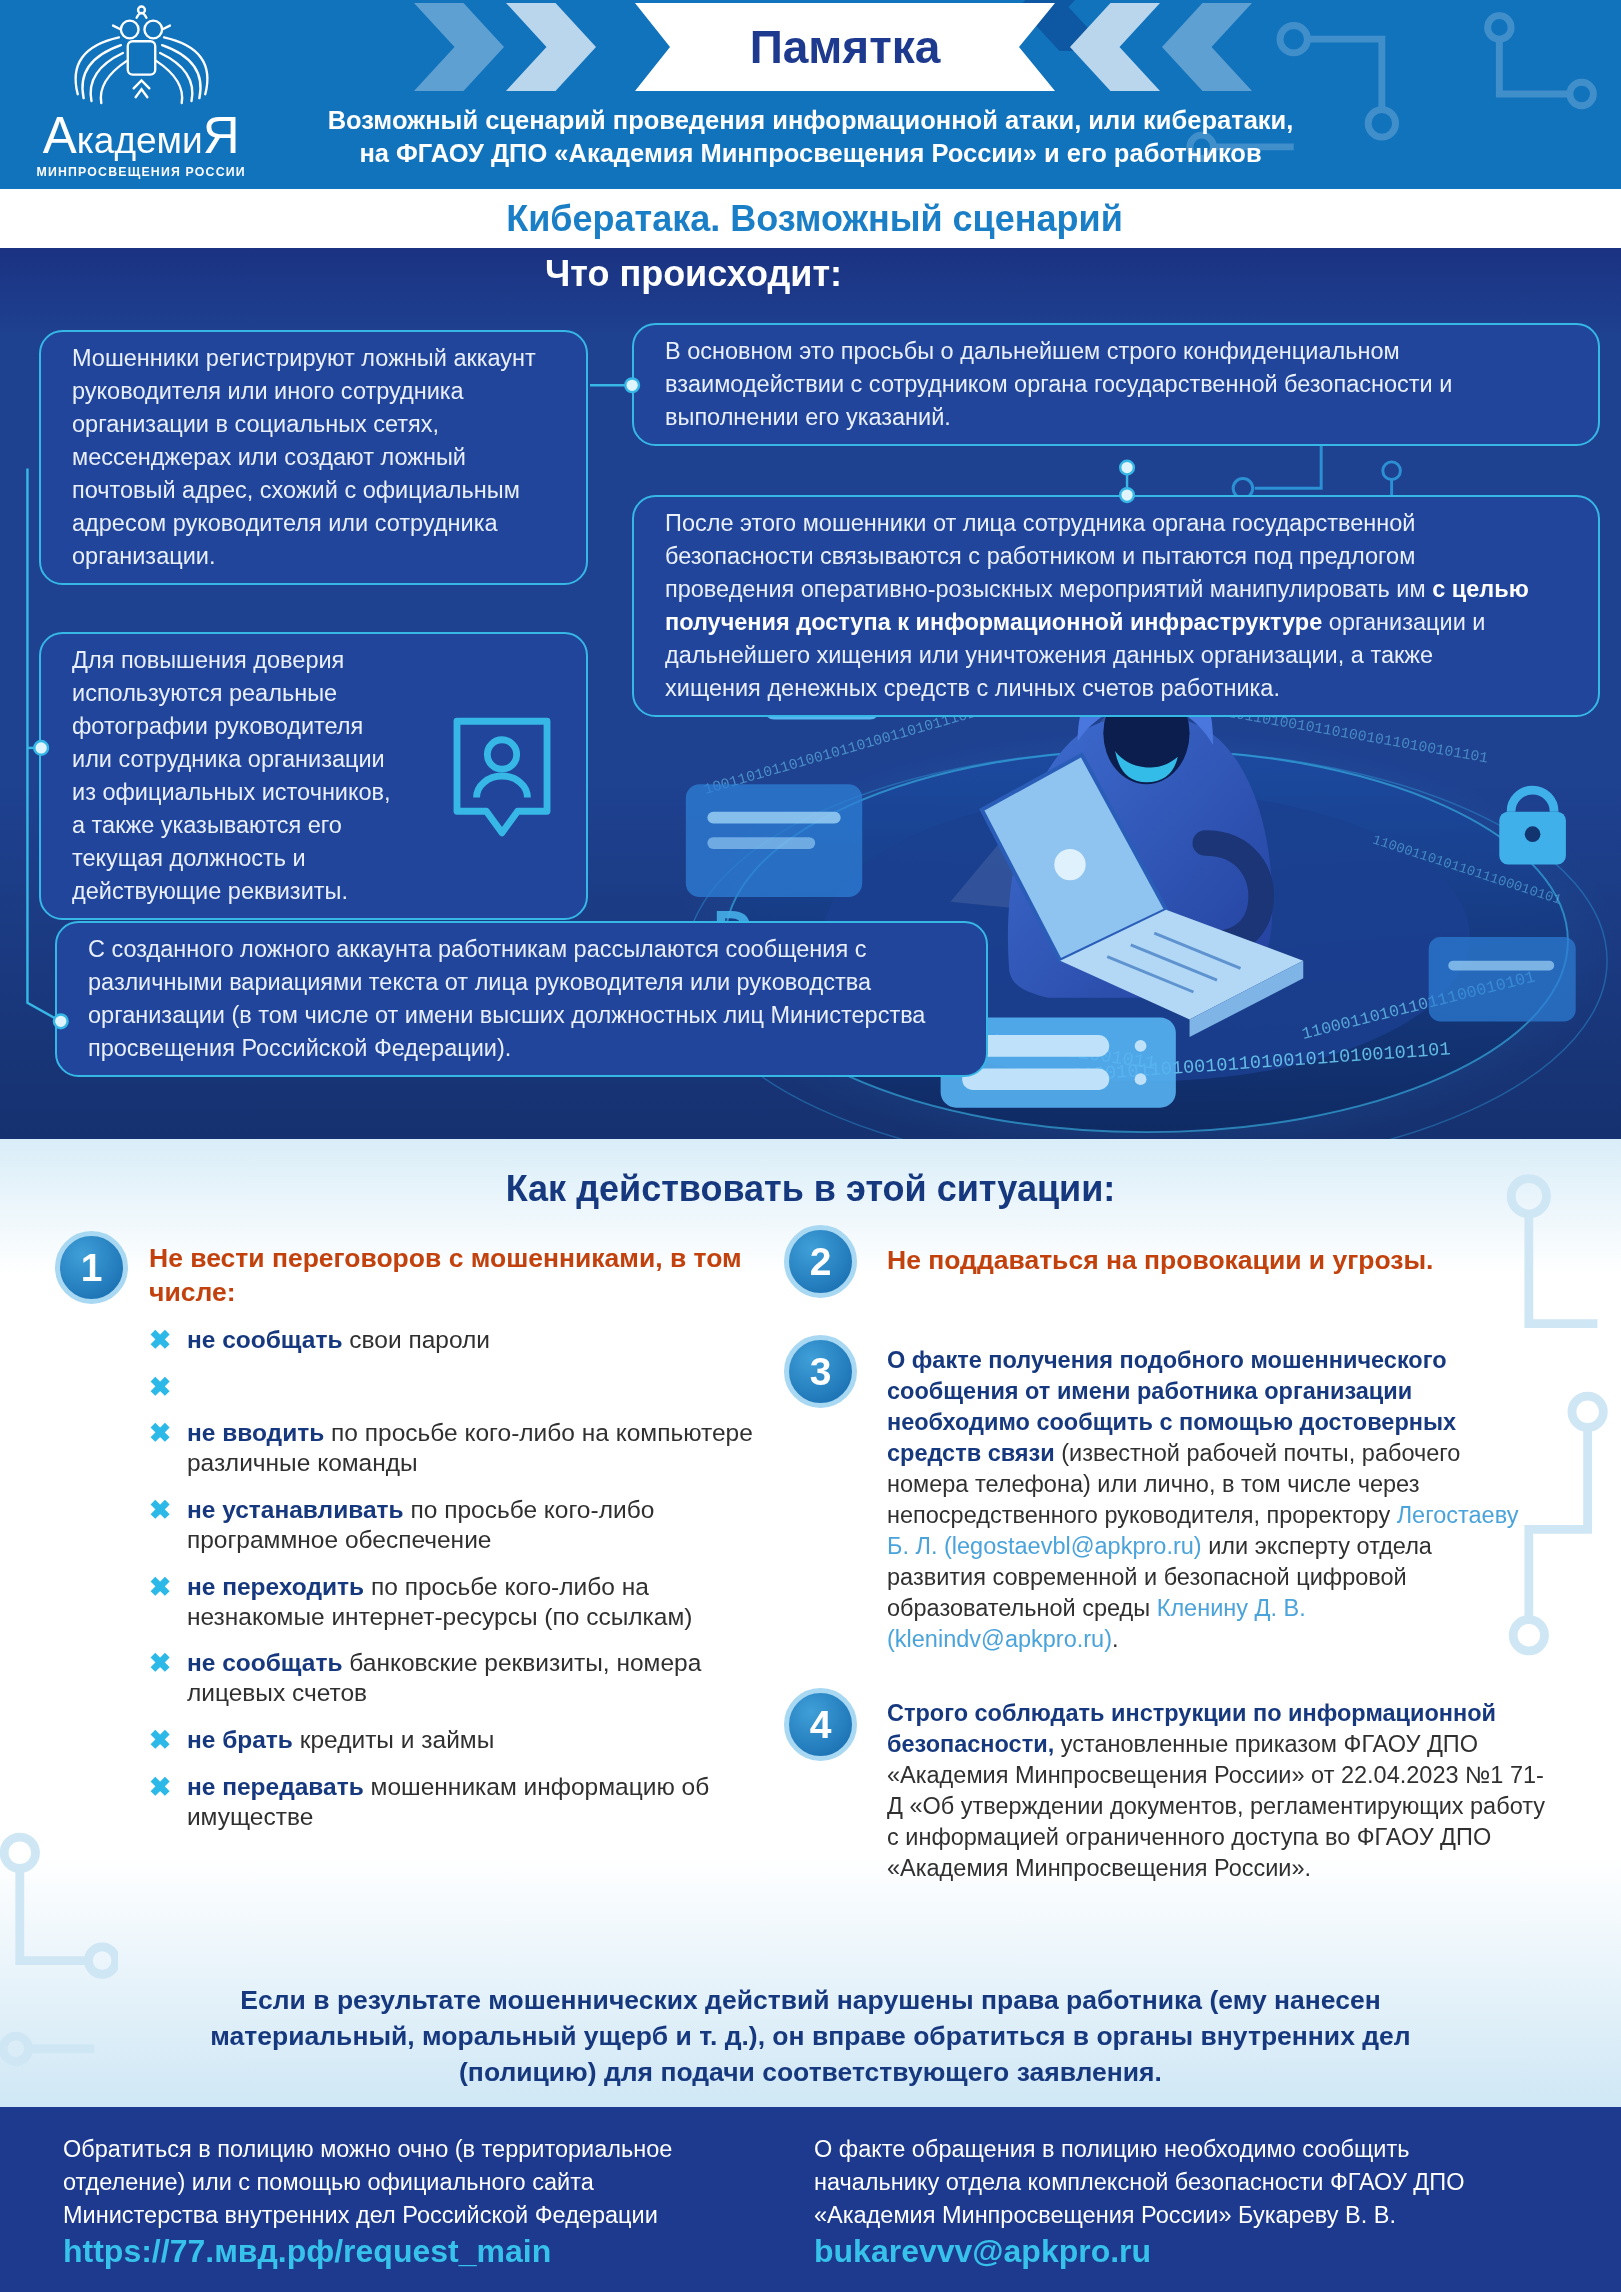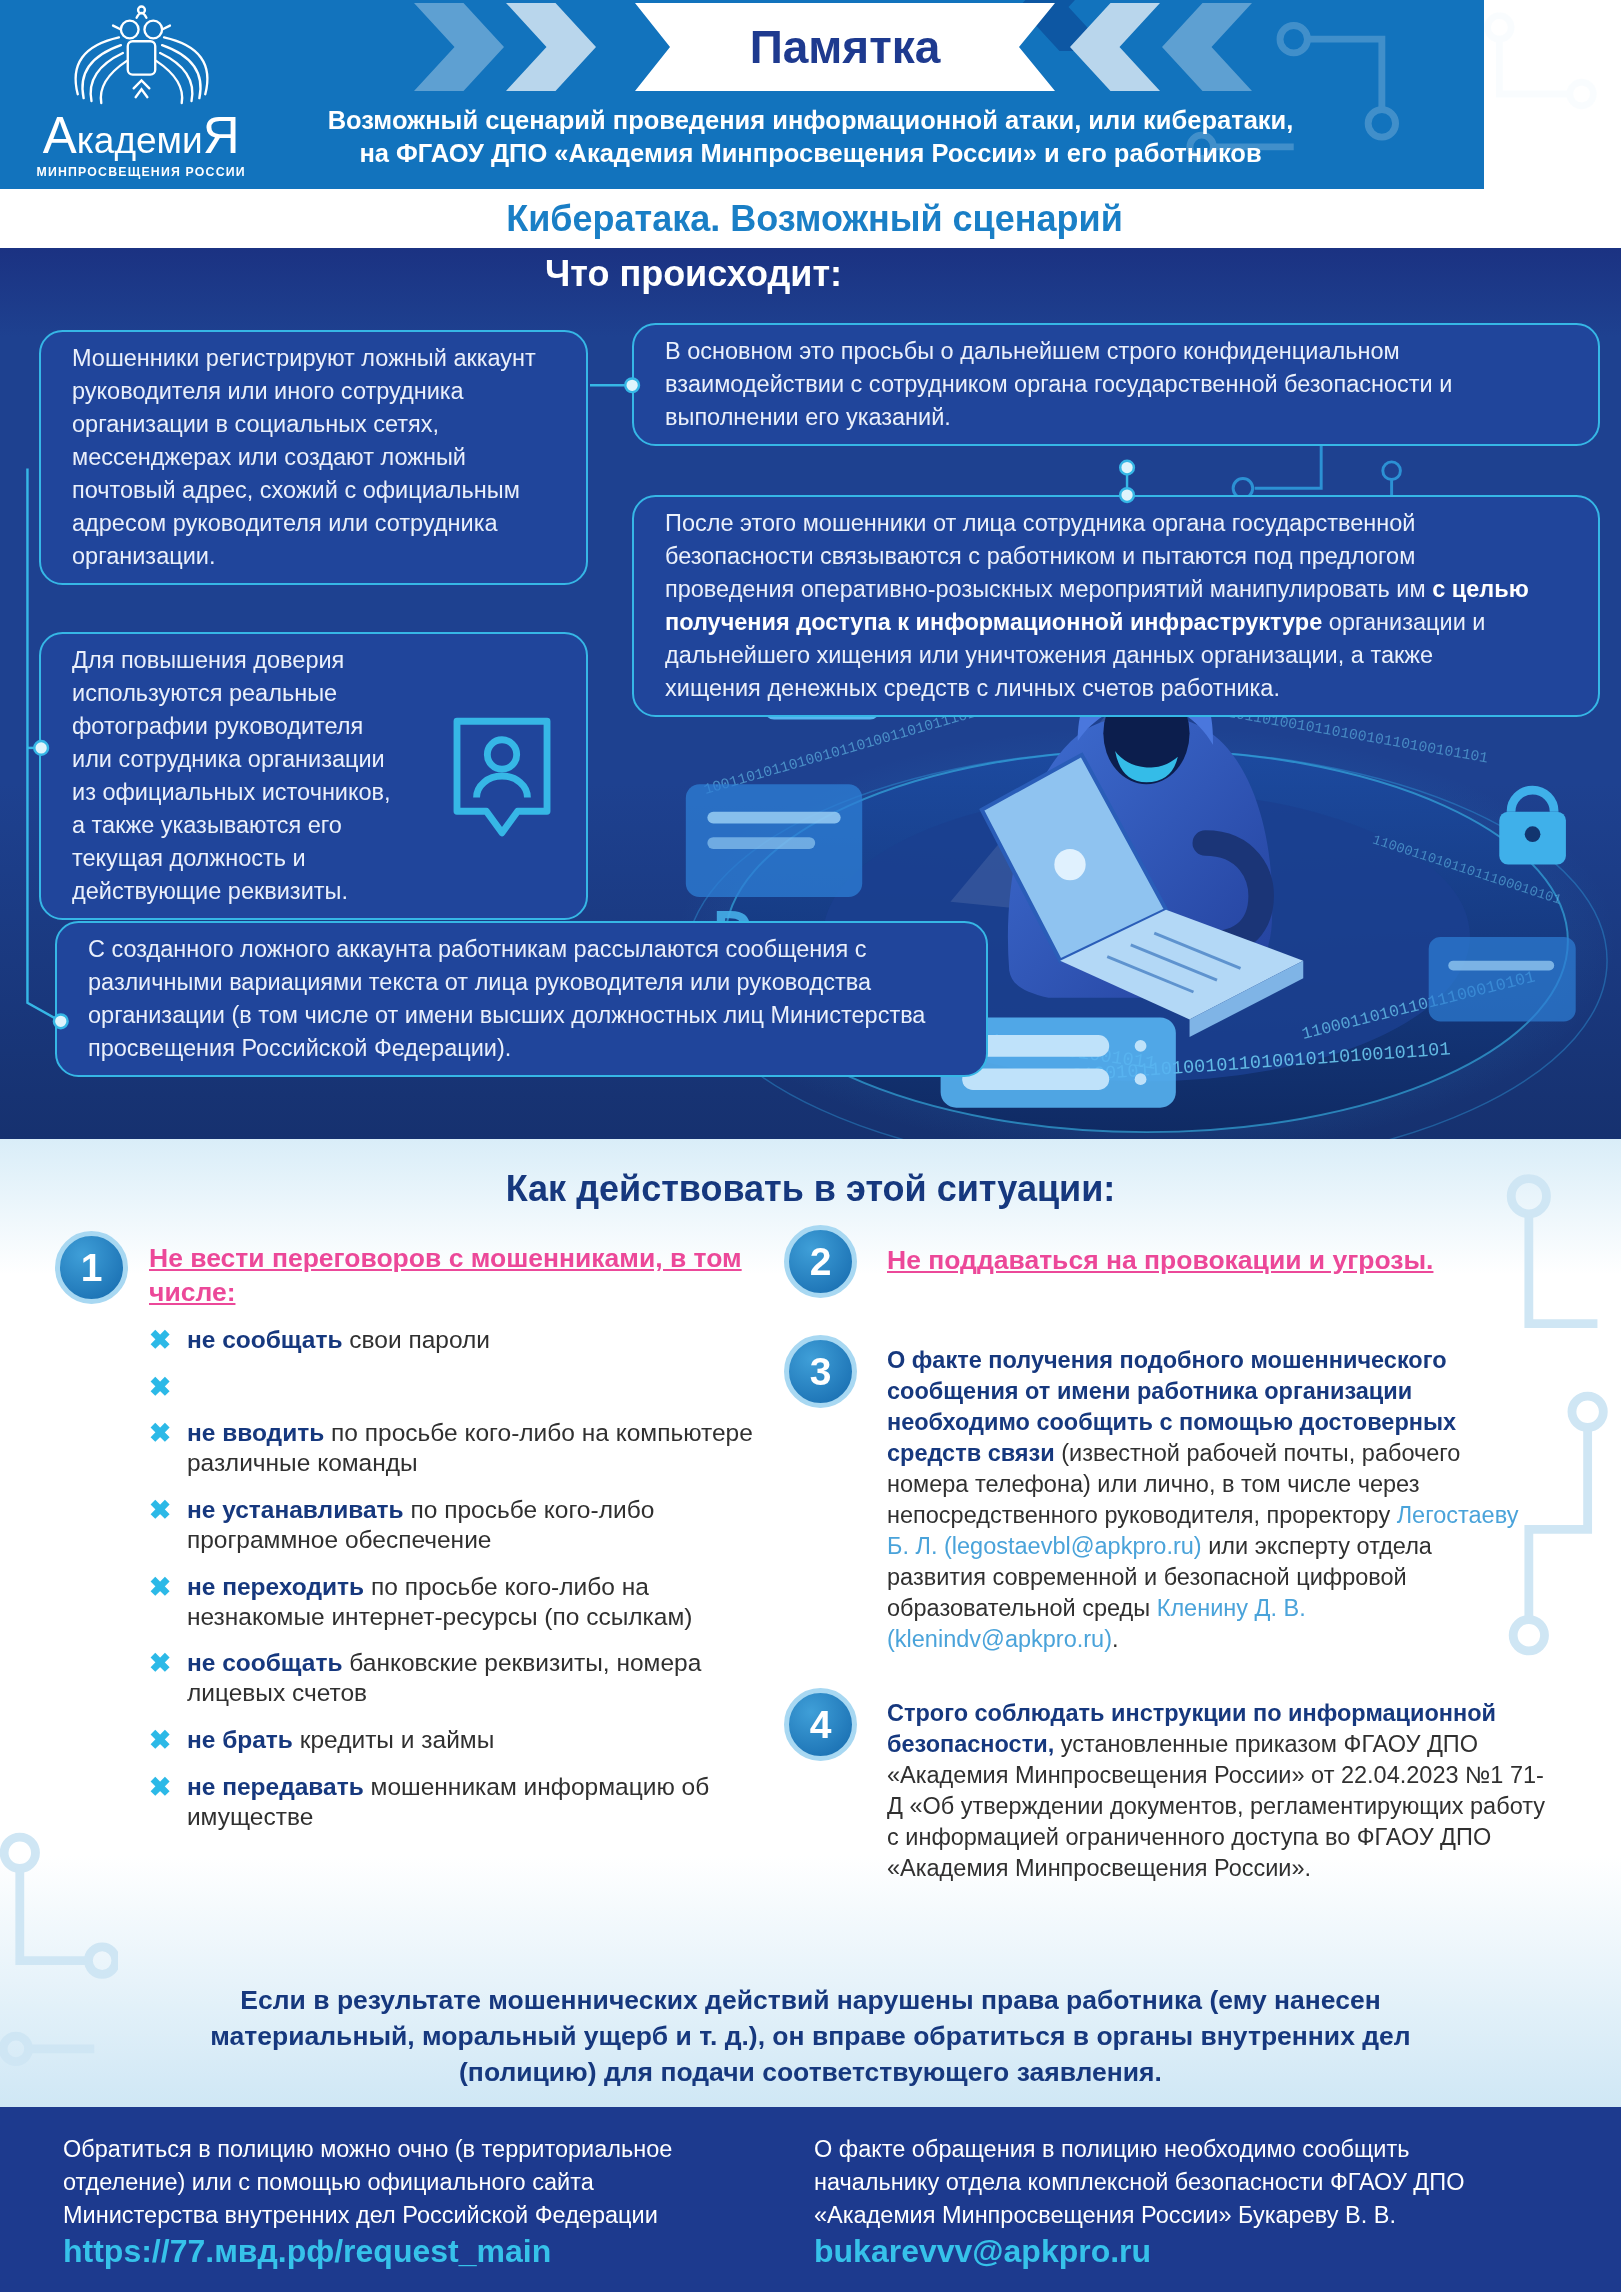--- a/index.html
+++ b/index.html
@@ -1,21 +1,21 @@
 <!DOCTYPE html>
 <html lang="ru"><head>
 <meta charset="utf-8">
 <style>
   html,body{margin:0;padding:0;background:#555;}
   .page{position:relative;width:1621px;height:2293px;margin:0 auto;overflow:hidden;
         font-family:"Liberation Sans",sans-serif;background:#fff;}
   .abs{position:absolute;}
 
   
-  .header{left:0;top:0;width:1484px;height:189px;background:#1273bd;}
+  .header{left:0;top:0;width:1621px;height:189px;background:#1273bd;}
   .chv{position:absolute;top:2.9px;width:90px;height:88px;
        clip-path:polygon(0% 0%,55% 0%,100% 50%,55% 100%,0% 100%,45% 50%);}
   .chv-l{clip-path:polygon(100% 0%,45% 0%,0% 50%,45% 100%,100% 100%,55% 50%);}
   .banner{position:absolute;left:635px;top:2.9px;width:420px;height:88px;background:#fff;
           clip-path:polygon(0 0,100% 0,384px 50%,100% 100%,0 100%,35px 50%);
           text-align:center;line-height:88px;font-size:46px;font-weight:800;color:#1e3a8f;}
   .logo{left:15.7px;top:3.9px;width:251px;text-align:center;color:#fff;}
   .logo-word{line-height:1;white-space:nowrap;}
   .logo-word .cap{font-size:51px;}
   .logo-word .mid{font-size:37px;}
@@ -48,21 +48,21 @@
 
   
   .light{left:0;top:1139px;width:1621px;height:968px;
          background:linear-gradient(180deg,#d9edf8 0%,#ffffff 14%,#ffffff 74%,#cfe7f5 100%);}
   .light-head{left:0;top:1168px;width:1621px;text-align:center;
               font-size:36px;font-weight:800;color:#16387e;z-index:2;}
   .numc{position:absolute;width:63px;height:63px;border-radius:50%;
         background:radial-gradient(circle at 35% 30%,#3f9fd8,#1468ac);
         border:5.9px solid #a8d8f2;box-sizing:content-box;
         color:#fff;font-size:39px;font-weight:800;text-align:center;line-height:63px;z-index:2;}
-  .step-title{position:absolute;font-size:26.5px;font-weight:800;color:#ec4899;line-height:34px;z-index:2;text-decoration:underline;}
+  .step-title{position:absolute;font-size:26.5px;font-weight:800;color:#c2410c;line-height:34px;z-index:2;}
   .xlist{position:absolute;display:flex;flex-direction:column;gap:16.7px;z-index:2;}
   .xitem{display:flex;align-items:flex-start;}
   .xmark{color:#2cb9e7;font-size:26.5px;font-weight:800;line-height:30px;margin-right:15.7px;flex:0 0 auto;}
   .xitem p{margin:0;font-size:24.5px;line-height:30px;color:#303030;}
   .xitem b{color:#16387e;}
   .rpara{position:absolute;font-size:23.5px;line-height:31px;color:#303030;z-index:2;}
   .rpara b{color:#16387e;font-weight:800;}
   .lnk{color:#4aa3da;text-decoration:none;}
 
   .note{left:203px;top:1982px;width:1215px;text-align:center;

